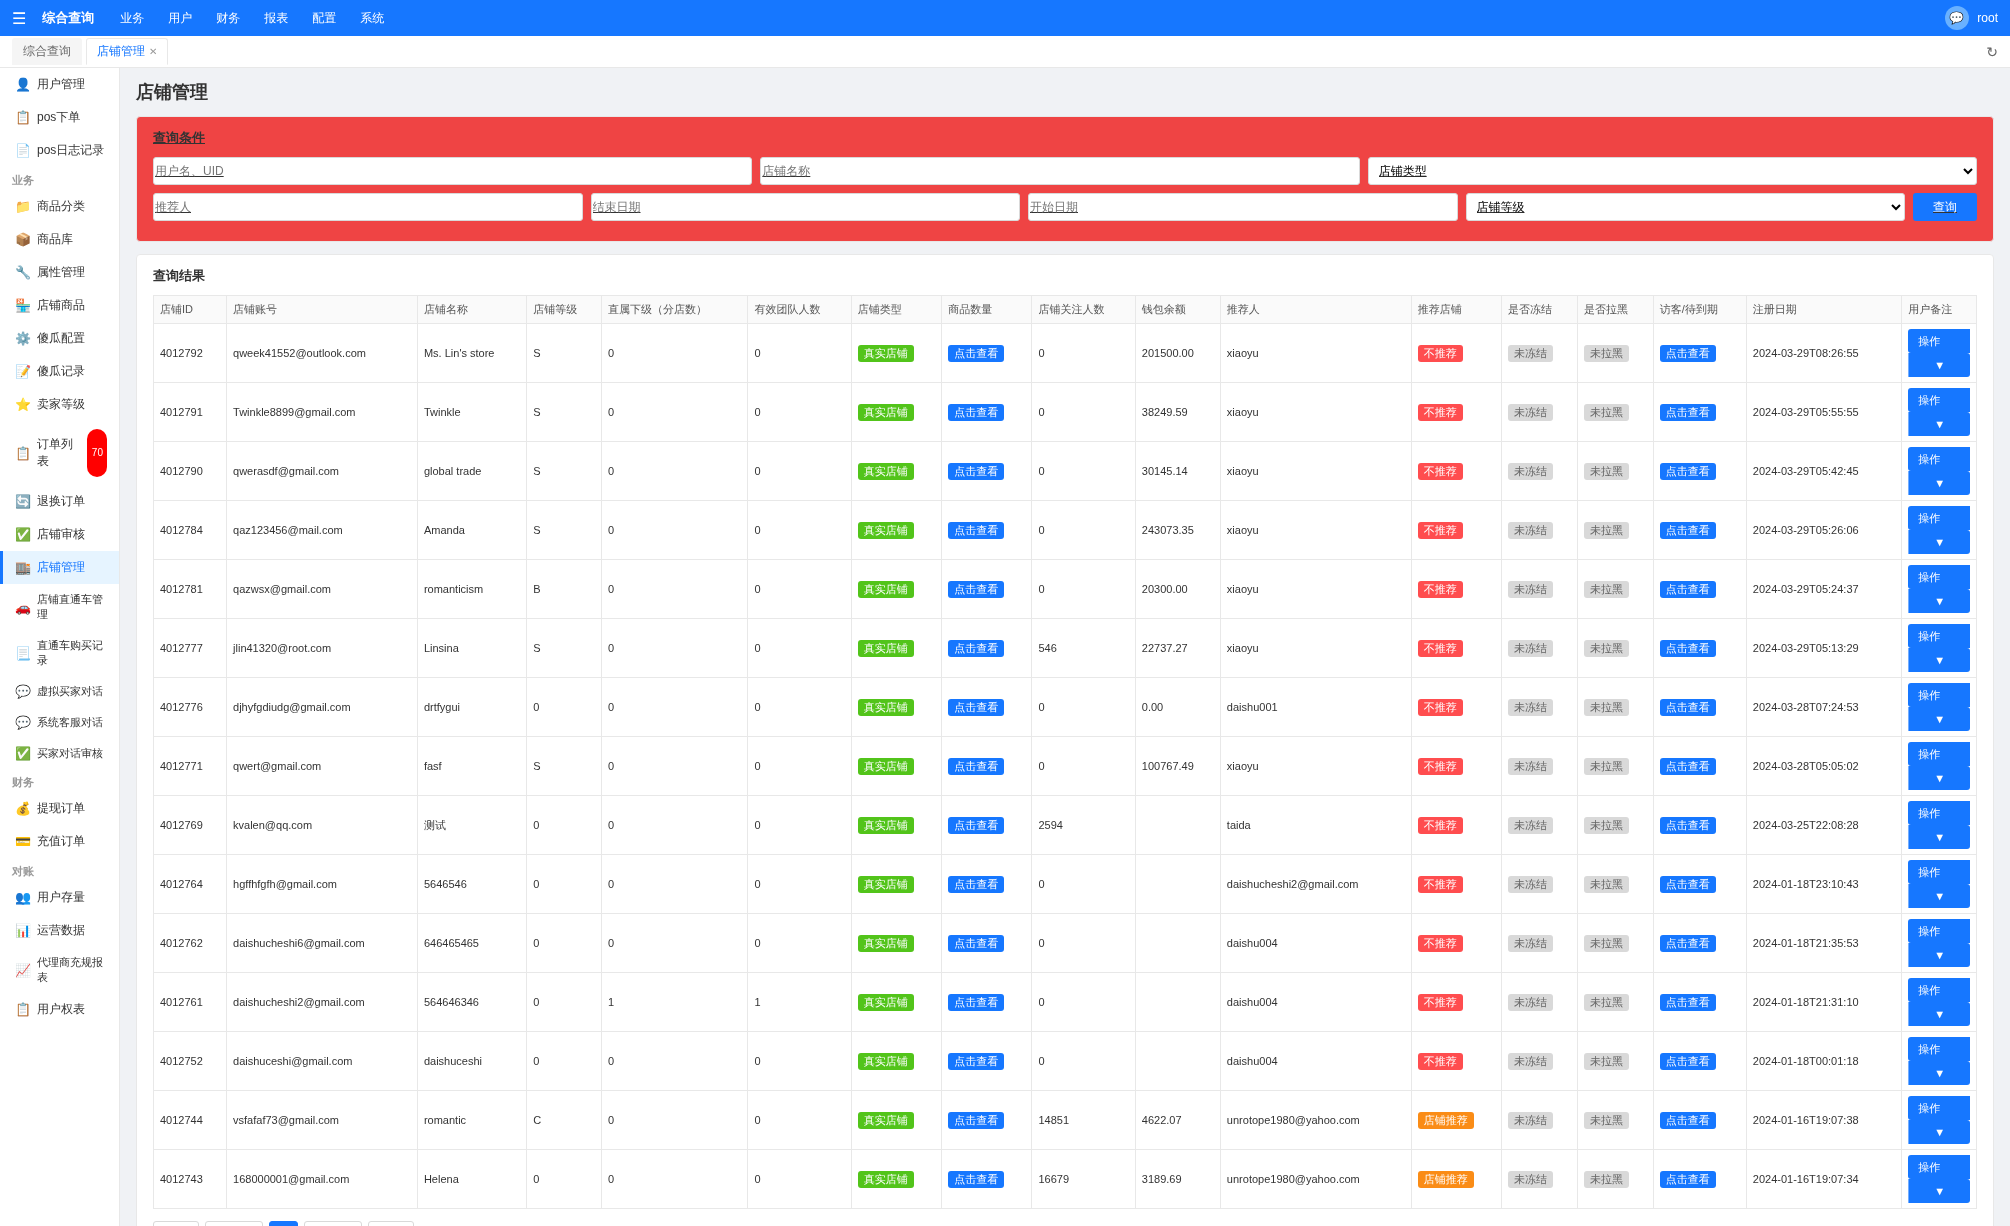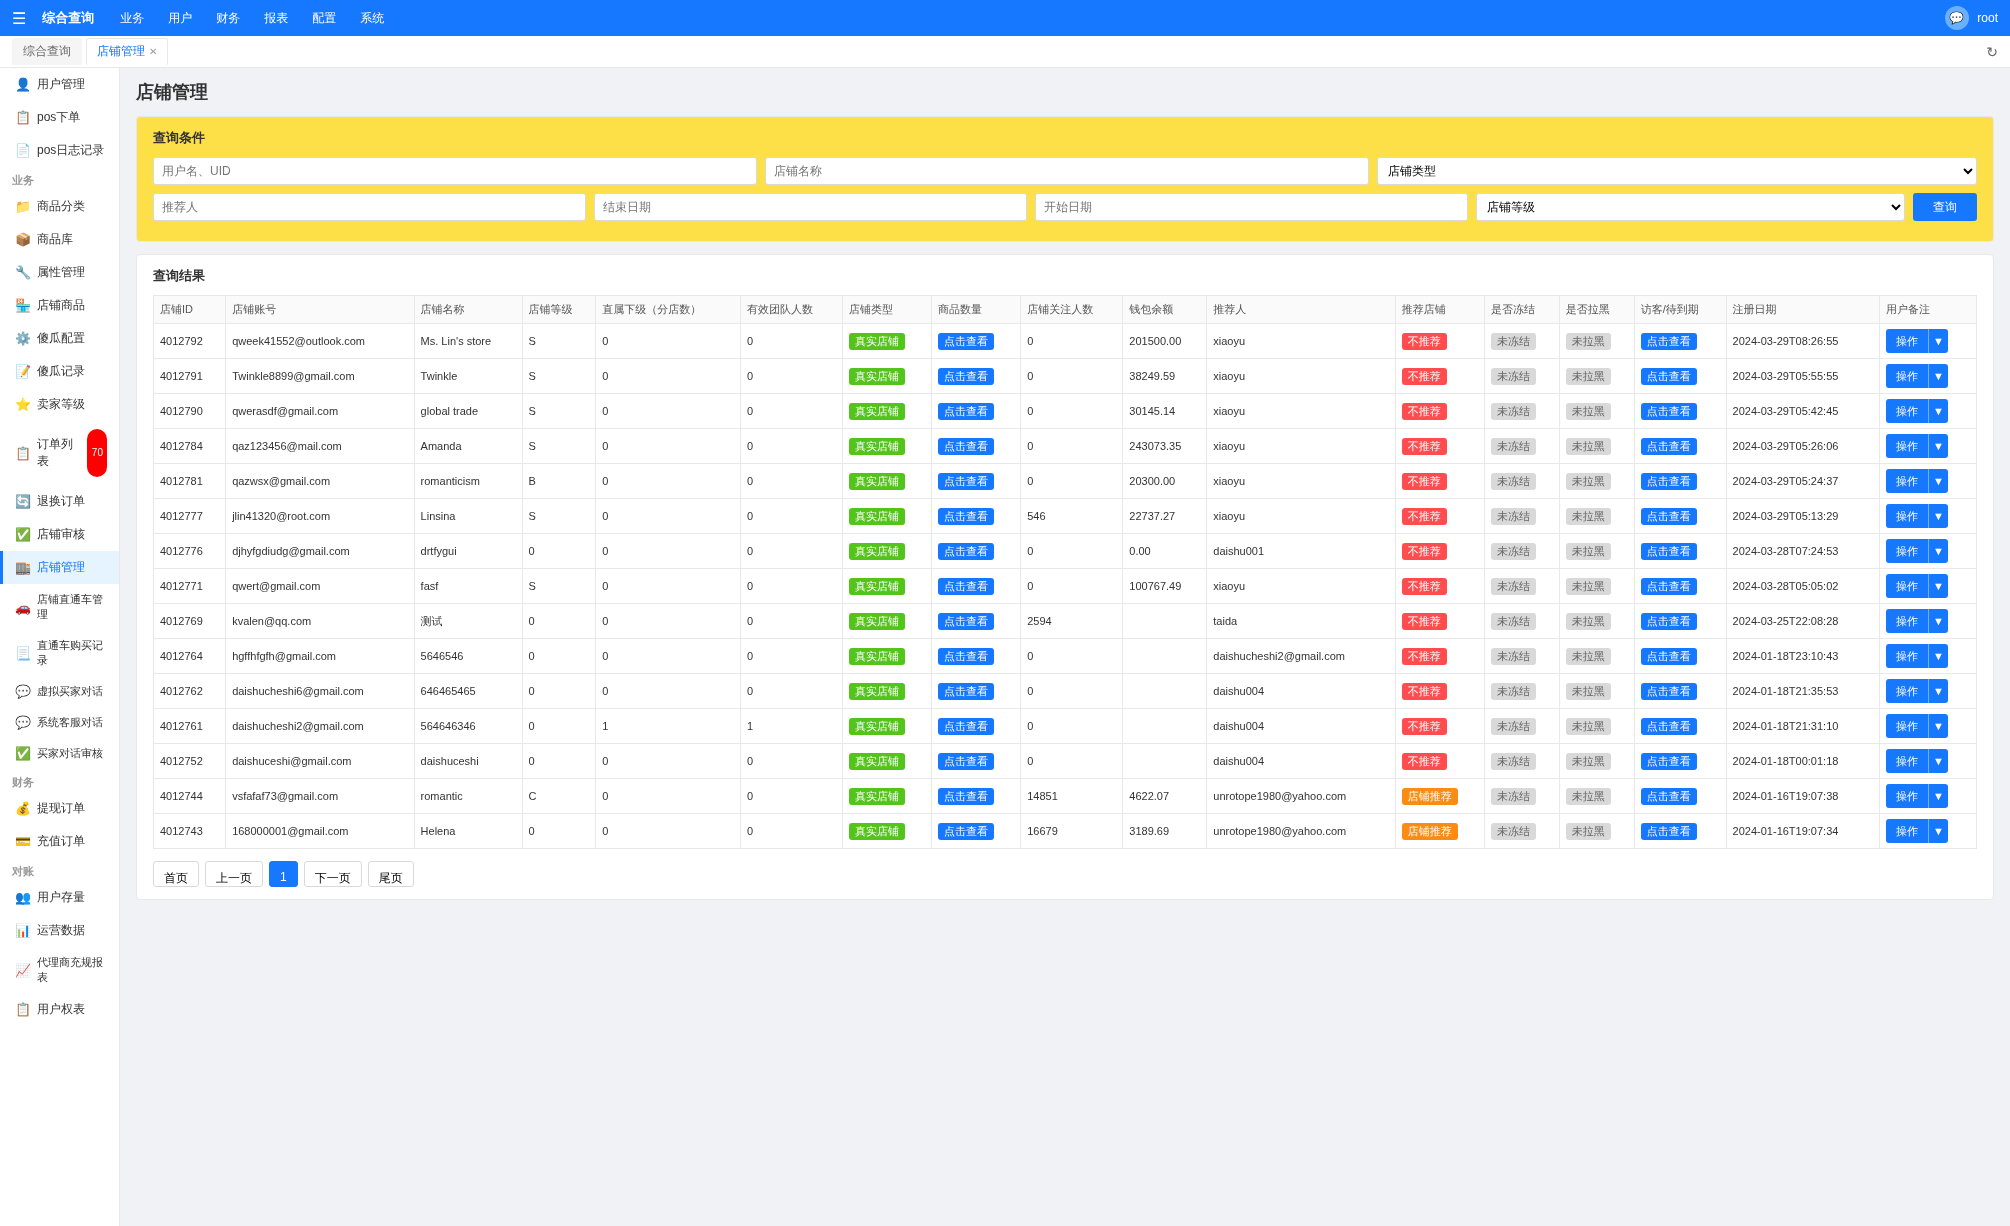--- a/index.html
+++ b/index.html
@@ -98,44 +98,45 @@
 
     .page-title {
       font-size: 18px;
       font-weight: bold;
       margin-bottom: 12px;
       color: #333;
     }
 
     
     .search-panel {
-      background: #fde047;
+      background: #ef4444;
       border: 1px solid #e8e8e8;
       border-radius: 4px;
       padding: 12px 16px;
       margin-bottom: 12px;
+      text-decoration: underline;
     }
     .search-panel-title {
       font-size: 13px;
       font-weight: bold;
       margin-bottom: 10px;
       color: #333;
     }
     .search-row {
       display: flex;
       gap: 8px;
       margin-bottom: 8px;
       align-items: center;
     }
     .search-input {
       flex: 1;
       height: 28px;
       border: 1px solid #d9d9d9;
       border-radius: 3px;
-      padding: 0 8px;
+      padding: 0 1px;
       font-size: 12px;
       outline: none;
     }
     .search-select {
       flex: 1;
       height: 28px;
       border: 1px solid #d9d9d9;
       border-radius: 3px;
       padding: 0 6px;
       font-size: 12px;
@@ -218,21 +219,21 @@
       height: 24px;
       padding: 0 4px;
       background: #1677ff;
       color: white;
       border: none;
       border-left: 1px solid rgba(255,255,255,0.4);
       border-radius: 0 3px 3px 0;
       cursor: pointer;
       font-size: 11px;
     }
-    .action-group { display: flex; }
+    .action-group { display: flex; flex-direction: column; }
 
     
     .pagination {
       display: flex;
       align-items: center;
       gap: 6px;
       margin-top: 12px;
     }
     .page-btn {
       height: 26px;

